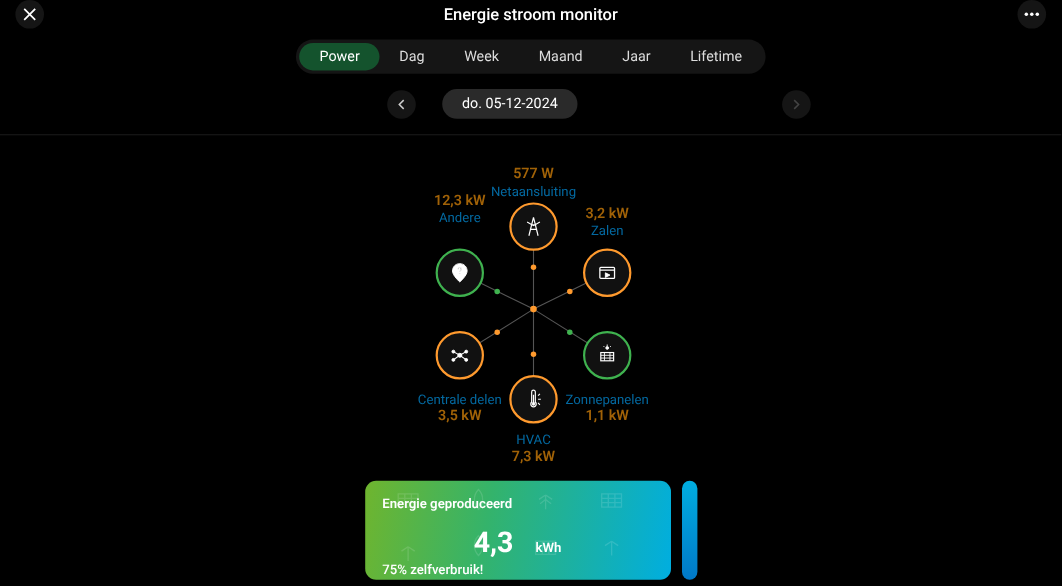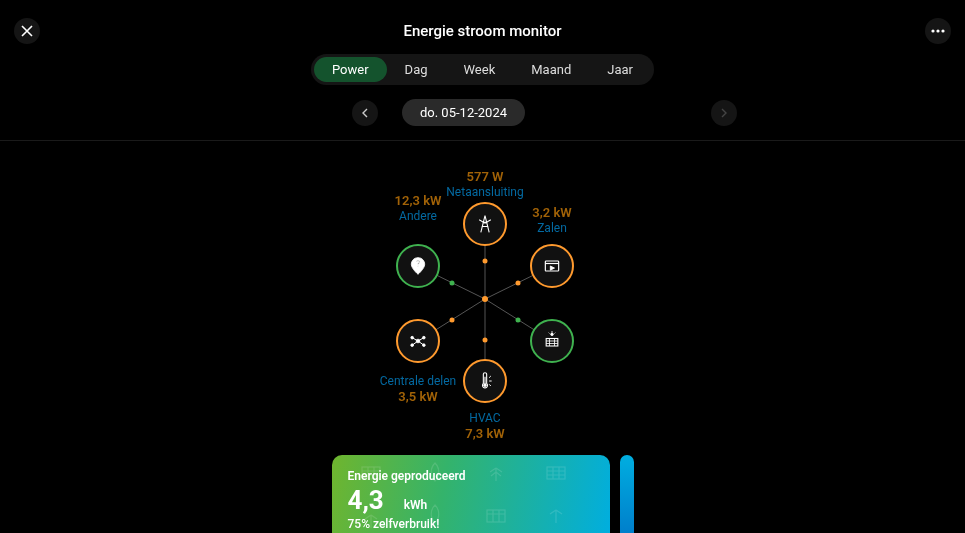--- a/index.html
+++ b/index.html
@@ -9,21 +9,21 @@
     font-family: -apple-system, BlinkMacSystemFont, "Segoe UI", Roboto, Arial, sans-serif;
     width: 965px;
     height: 533px;
     overflow: hidden;
     position: relative;
   }
   .topbar {
     display: flex;
     align-items: center;
     justify-content: space-between;
-    padding: 18px 14px 6px;
+    padding: 0 14px 6px;
   }
   .iconbtn {
     width: 26px; height: 26px;
     background: #151515;
     border-radius: 50%;
     display: flex; align-items:center; justify-content:center;
     cursor: pointer;
     color:#fff;
   }
   .title { font-size: 15px; font-weight:500; text-align:center; }
@@ -97,21 +97,21 @@
     display:flex; justify-content:center; gap:10px; margin-top:6px;
   }
   .card {
     width:278px; height:90px;
     border-radius:10px;
     background:linear-gradient(100deg,#6fb52e 0%, #34b36b 40%, #00aee0 100%);
     padding:14px 16px; color:#fff;
     position:relative; overflow:hidden;
   }
   .card .ctitle { font-size:12px; font-weight:600; }
-  .card .cvalrow { display:flex; align-items:baseline; gap:20px; margin-top:2px;}
+  .card .cvalrow { display:flex; align-items:baseline; gap:20px; margin-top:14px;justify-content:center;}
   .card .cval { font-size:26px; font-weight:700; }
   .card .cunit { font-size:12px; font-weight:600; }
   .card .csub { font-size:12px; margin-top:2px; font-weight:500;}
   .card .pattern { position:absolute; inset:0; opacity:0.13; pointer-events:none;}
   .card2 { width:14px; background:linear-gradient(180deg,#00aee0,#0078c8); border-radius:10px; }
   .spacer{width:138px;}
   .spacer2{width:14px;}
 </style>
 </head>
 <body>
@@ -132,20 +132,21 @@
   </div>
 </div>
 
 <div class="tabs">
   <div class="tabstrip">
     <div class="tab active">Power</div>
     <div class="tab">Dag</div>
     <div class="tab">Week</div>
     <div class="tab">Maand</div>
     <div class="tab">Jaar</div>
+    <div class="tab">Lifetime</div>
   </div>
 </div>
 
 <div class="daterow">
   <div class="spacer"></div>
   <div class="navbtn">
     <svg width="8" height="10" viewBox="0 0 8 10">
         <path d="M6 1 L2 5 L6 9" stroke="#ccc" stroke-width="1.4" fill="none"></path>
       </svg>
   </div>
@@ -227,20 +228,24 @@
   </div>
 
   <div class="node green" style="left:552px;top:192px">
     <svg viewBox="0 0 24 24">
         <rect x="5" y="9" width="14" height="9" fill="none" stroke="#fff" stroke-width="1.3"></rect>
         <path d="M5 12 H19 M5 15 H19 M9 9 V18 M15 9 V18" stroke="#fff" stroke-width="1"></path>
         <circle cx="12" cy="4" r="1.5" fill="#fff"></circle>
         <path d="M12 0 V2 M8 2 L9 3 M16 2 L15 3" stroke="#fff" stroke-width="1"></path>
       </svg>
   </div>
+  <div class="nlabel" style="left:552px; top:225px;">
+    <div class="sub">Zonnepanelen</div>
+    <div class="val">1,1  kW</div>
+  </div>
 
   <div class="node" style="left:485px;top:232px">
     <svg viewBox="0 0 24 24">
         <path d="M10 4 V15 A3 3 0 1 0 14 15 V4 A2 2 0 0 0 10 4 Z" fill="none" stroke="#fff" stroke-width="1.3"></path>
         <circle cx="12" cy="17" r="1.6" fill="#fff"></circle>
         <path d="M12 16 V7" stroke="#fff" stroke-width="1.3"></path>
         <path d="M17 8 L19 6 M17 12 H20 M17 16 L19 18" stroke="#fff" stroke-width="1.2"></path>
       </svg>
   </div>
   <div class="nlabel" style="left:485px; top:262px;">

